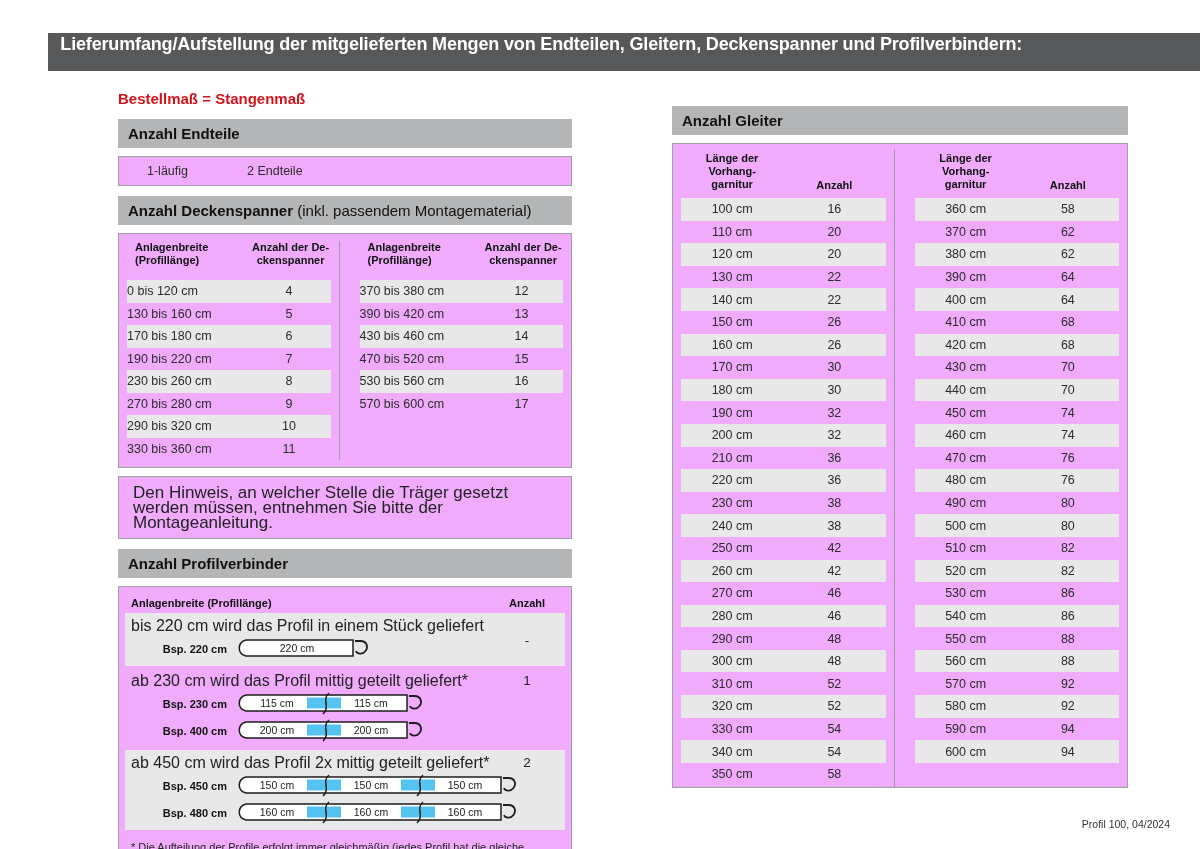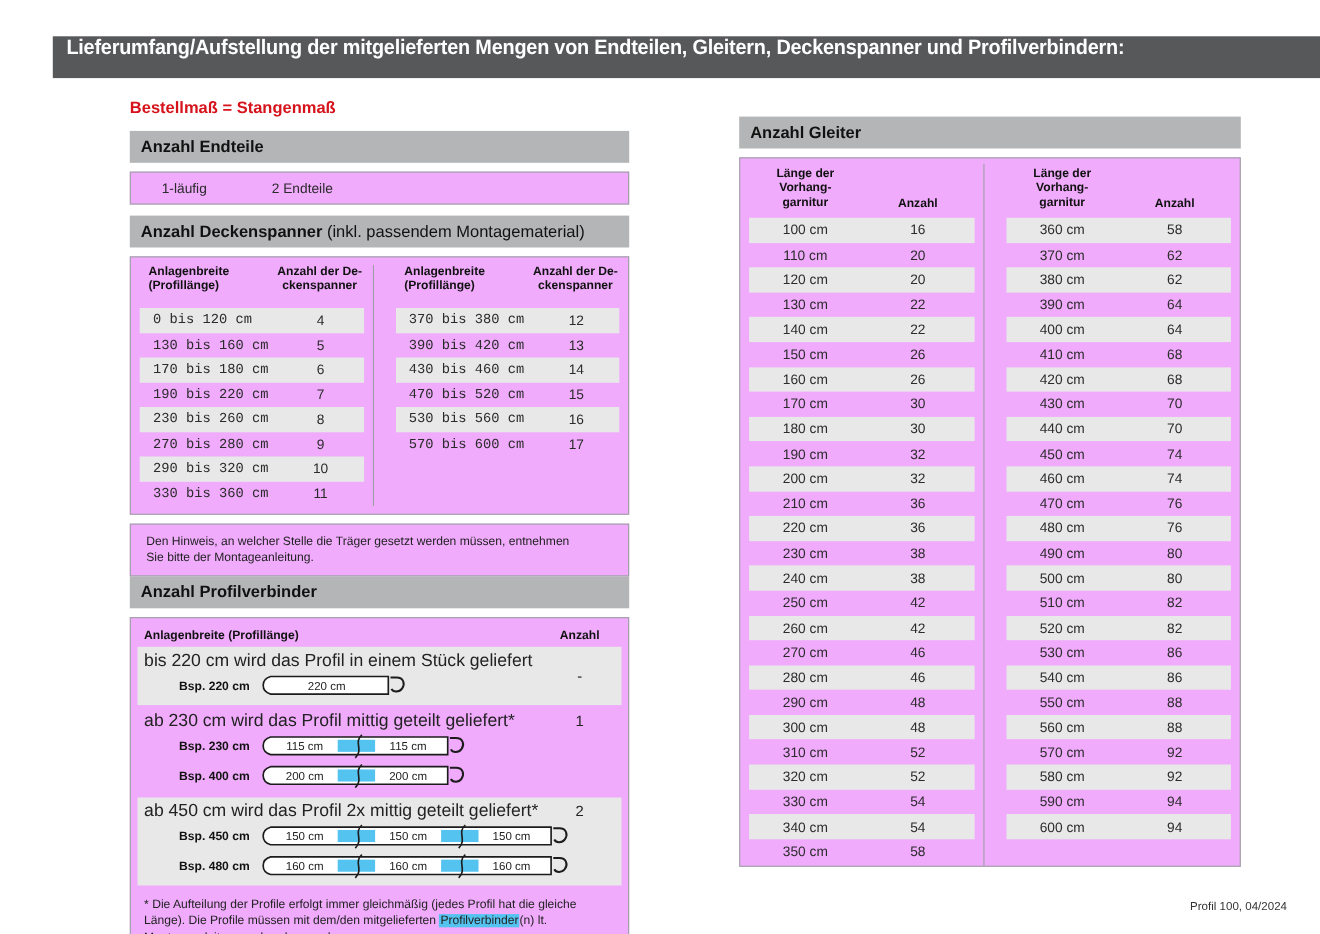--- a/index.html
+++ b/index.html
@@ -35,26 +35,26 @@
   .deck-head{height:36px;}
   .deck-head .th1{flex:1.45;padding-left:8px;}
   .deck-head .th2{flex:1;text-align:center;}
   .gleiter-head{height:46px;}
   .gleiter-head .th1{flex:1;text-align:center;padding-top:3px;}
   .gleiter-head .th2{flex:1;display:flex;align-items:flex-end;justify-content:center;padding-bottom:3px;}
   .trow{display:flex;align-items:center;font-size:12.5px;color:#2b2b2b;}
   .trow.shade{background:var(--row-shade,#e8e8e8);}
   .tbl-deck .trow{height:22.5px;}
   .tbl-gleiter .trow{height:22.6px;}
-  .tbl-deck .c1{flex:1.45;padding-left:12px;font-family:Liberation Mono, monospace;}
+  .tbl-deck .c1{flex:1.45;padding-left:0;}
   .tbl-deck .c2{flex:1;text-align:center;}
   .tbl-gleiter .c1{flex:1;text-align:center;}
   .tbl-gleiter .c2{flex:1;text-align:center;}
   
-  .note-box{padding:8px 14px;font-size:11px;line-height:15px;color:#222;max-width:454px;}
+  .note-box{padding:8px 14px;font-size:17px;line-height:15px;color:#222;margin-bottom:10px;max-width:454px;}
   .note-box span{display:block;max-width:390px;}
   
   .pv-box{padding:6px 6px 8px 6px;}
   .pv-head{display:flex;justify-content:space-between;padding:4px 0 4px 6px;}
   .pv-h1{font-size:11px;font-weight:bold;color:#111;}
   .pv-h2{font-size:11px;font-weight:bold;color:#111;width:44px;text-align:center;margin-right:16px;}
   .pvrow{position:relative;padding:5px 6px;margin-bottom:2px;}
   .pvrow.shade{background:var(--row-shade,#e8e8e8);}
   .pvtext{font-size:16px;line-height:16px;color:#222;}
   .pvex{display:flex;align-items:center;margin-top:2px;}

